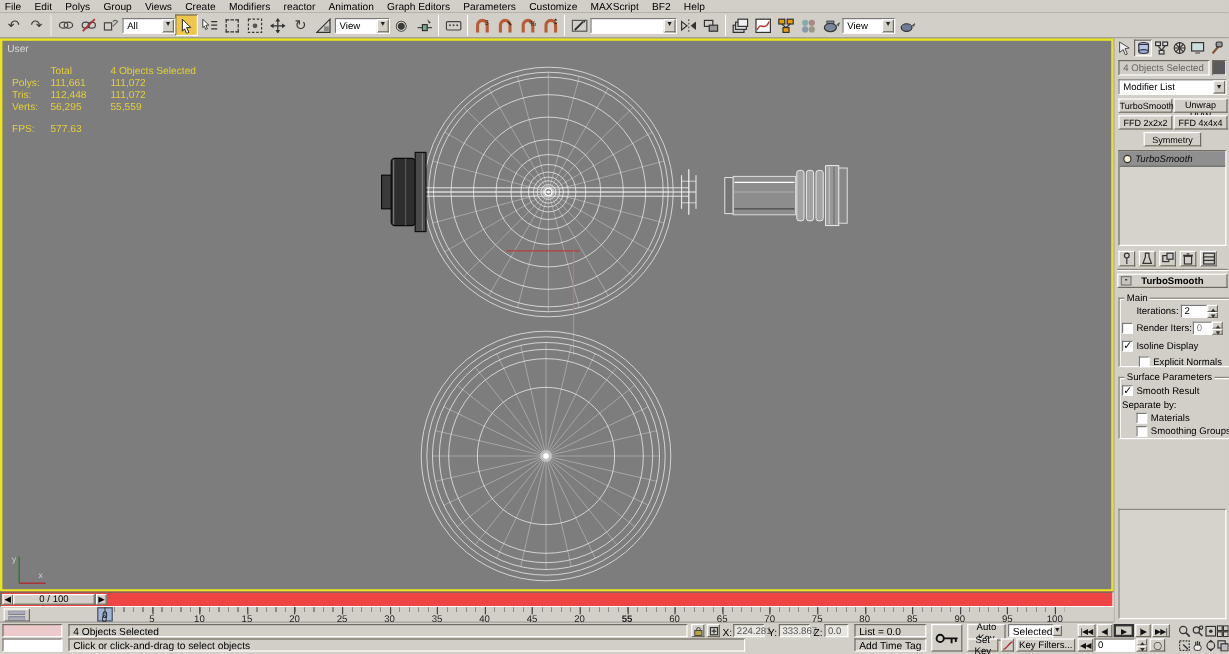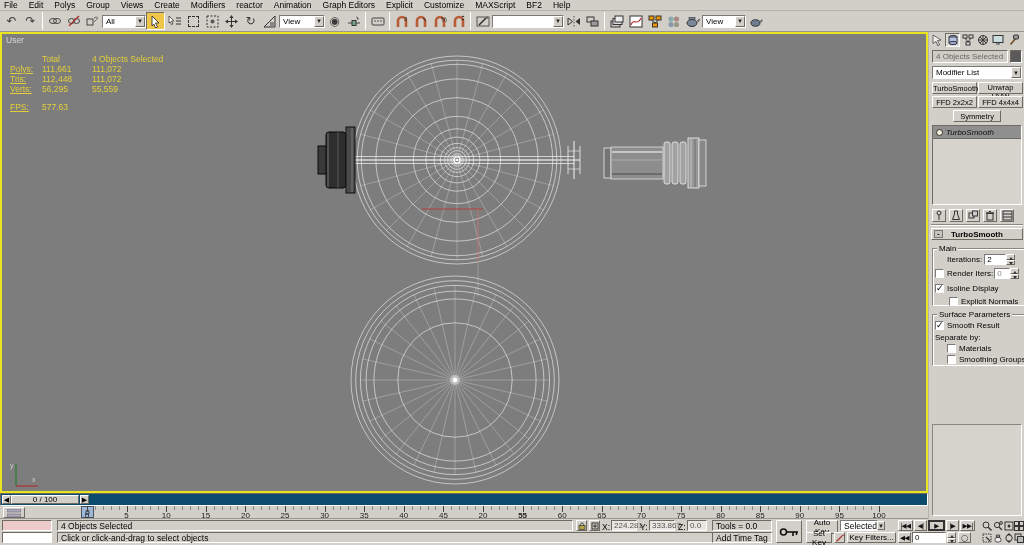--- a/index.html
+++ b/index.html
@@ -37,21 +37,21 @@
 
   
   #viewport{position:absolute;left:0;top:32px;width:928px;height:461px;
     border:2px solid var(--active-viewport-border);background:var(--viewport-bg);}
   #viewport svg.wires{position:absolute;left:0;top:0;}
   .wr{fill:none;stroke:var(--wire);stroke-width:.8;opacity:.8;}
   .ws{stroke:var(--wire);stroke-width:.55;opacity:.55;}
   .vp-label{position:absolute;left:4px;top:1px;color:#d8d8d8;font-size:8.5px;}
   .stats{position:absolute;left:8px;top:20px;color:var(--stats-text);font-size:8.5px;line-height:10px;}
   .srow{display:flex;}
-  .srow .c0{width:32px;text-decoration:underline;}
+  .srow .c0{width:32px;}
   .srow .c1{width:50px;}
   .fps-row{margin-top:8px;}
 
   
   #cmdpanel{position:absolute;right:0;top:32px;width:96px;height:487px;background:var(--face);
     border-left:1px solid #b5b2ab;}
   #paneltabs{position:absolute;left:1px;top:1px;display:flex;}
   .ptab{width:15px;height:14px;display:flex;align-items:center;justify-content:center;}
   .ptab.active{background:#dedbd4;border:1px solid;border-color:var(--lo) var(--hi) var(--hi) var(--lo);}
   #objname{position:absolute;left:3px;top:18px;width:76px;height:13px;font-size:8px;color:#666;
@@ -84,21 +84,21 @@
     font-size:8px;display:flex;align-items:center;padding-left:2px;}
   .spin{width:9px;height:11px;display:flex;flex-direction:column;flex:none;}
   .spin i{flex:1;background:var(--face);border:1px solid;border-color:var(--hi) var(--lo) var(--lo) var(--hi);position:relative;}
   .spin i::after{content:"";position:absolute;left:1.5px;border:2px solid transparent;}
   .spin i.up::after{top:0;border-bottom:3px solid #333;}
   .spin i.dn::after{top:1px;border-top:3px solid #333;}
   #panelvoid{position:absolute;left:3px;top:392px;width:90px;height:92px;background:#d6d3cc;
     border:1px solid;border-color:#8a877f #fff #fff #8a877f;}
 
   
-  #timeslider{position:absolute;left:0;top:493px;width:928px;height:13px;background:#0c4a6e;
+  #timeslider{position:absolute;left:0;top:493px;width:928px;height:13px;background:#ef4444;
     border:1px solid;border-color:var(--lo) var(--hi) var(--hi) var(--lo);}
   .ts-arrow{position:absolute;top:1px;width:9px;height:9px;font-size:7px;display:flex;align-items:center;justify-content:center;}
   #ts-thumb{position:absolute;left:10px;top:1px;width:68px;height:9px;font-size:8px;
     display:flex;align-items:center;justify-content:center;}
   #trackbar{position:absolute;left:0;top:506px;width:928px;height:13px;background:var(--face);
     border-bottom:1px solid #9a978f;}
   #minitrack{position:absolute;left:3px;top:1px;width:22px;height:11px;display:flex;align-items:center;justify-content:center;}
   #ruler{position:absolute;left:0;top:0;width:928px;height:13px;}
   #minorticks{position:absolute;left:87px;top:0;width:800px;height:4px;
     background:repeating-linear-gradient(90deg,#8a8a8a 0 1px,transparent 1px 7.92px);}
@@ -106,21 +106,21 @@
   .rlabel{position:absolute;top:5px;transform:translateX(-50%);font-size:8px;color:#222;}
   #framemarker{position:absolute;left:81px;top:0;width:13px;height:12px;background:var(--trackbar-marker);
     border:1px solid #49525e;font-size:8px;display:flex;align-items:center;justify-content:center;}
 
   
   #statusbar{position:absolute;left:0;top:519px;width:1024px;height:26px;background:var(--face);}
   .sb{position:absolute;font-size:8.5px;}
   #listener-pink{left:2px;top:1px;width:50px;height:11px;background:var(--listener-pink);}
   #listener-white{left:2px;top:13px;width:50px;height:11px;background:#fff;}
   #statusmsg{left:57px;top:1px;width:516px;height:11px;display:flex;align-items:center;padding-left:3px;background:var(--face);}
-  #promptmsg{left:57px;top:13px;width:656px;height:11px;display:flex;align-items:center;padding-left:3px;background:var(--face);}
+  #promptmsg{left:57px;top:13px;width:564px;height:11px;display:flex;align-items:center;padding-left:3px;background:var(--face);}
   .xyz-label{top:3px;}
   .xyz{top:1px;height:11px;font-size:8px;color:#555;display:flex;align-items:center;padding-left:2px;background:#e8e6e1;}
   .flatbox{height:11px;display:flex;align-items:center;padding-left:3px;background:var(--face);}
   .kbtn{display:flex;align-items:center;justify-content:center;font-size:8px;}
   .pbtn{position:absolute;height:11px;display:flex;align-items:center;justify-content:center;font-size:6.5px;letter-spacing:-.5px;color:#111;}
   .nav{position:absolute;width:10px;height:11px;display:flex;align-items:center;justify-content:center;}
 </style>
 </head>
 <body>
 
@@ -130,21 +130,21 @@
       <span class="menu-item">File</span>
       <span class="menu-item">Edit</span>
       <span class="menu-item">Polys</span>
       <span class="menu-item">Group</span>
       <span class="menu-item">Views</span>
       <span class="menu-item">Create</span>
       <span class="menu-item">Modifiers</span>
       <span class="menu-item">reactor</span>
       <span class="menu-item">Animation</span>
       <span class="menu-item">Graph Editors</span>
-      <span class="menu-item">Explicit</span>
+      <span class="menu-item">Parameters</span>
       <span class="menu-item">Customize</span>
       <span class="menu-item">MAXScript</span>
       <span class="menu-item">BF2</span>
       <span class="menu-item">Help</span>
     </div>
 
   <div id="toolbar">
     <span class="tbtn">↶</span>
     <span class="tbtn">↷</span>
     <span class="tsep"></span>
@@ -737,21 +737,21 @@
         </svg>
       </span>
 
     <span class="sb xyz-label" style="left:602px">X:</span>
     <span class="sb xyz sunken" style="left:611px;width:26px">224.281</span>
     <span class="sb xyz-label" style="left:640px">Y:</span>
     <span class="sb xyz sunken" style="left:649px;width:26px">333.867</span>
     <span class="sb xyz-label" style="left:678px">Z:</span>
     <span class="sb xyz sunken" style="left:687px;width:20px">0.0</span>
 
-    <span class="sb flatbox sunken" style="left:712px;top:1px;width:60px">Tools = 0.0</span>
+    <span class="sb flatbox sunken" style="left:712px;top:1px;width:60px">List = 0.0</span>
     <span class="sb flatbox sunken" style="left:712px;top:13px;width:60px">Add Time Tag</span>
 
     <span class="sb kbtn raised" style="left:776px;top:1px;width:26px;height:23px">
       <svg width="20" height="12">
           <circle cx="4.5" cy="6" r="3" fill="none" stroke="#111" stroke-width="1.6"></circle>
           <line x1="7.5" y1="6" x2="19" y2="6" stroke="#111" stroke-width="1.6"></line>
           <line x1="14" y1="6" x2="14" y2="10" stroke="#111" stroke-width="1.6"></line>
           <line x1="17.5" y1="6" x2="17.5" y2="9" stroke="#111" stroke-width="1.6"></line>
         </svg>
       </span>

